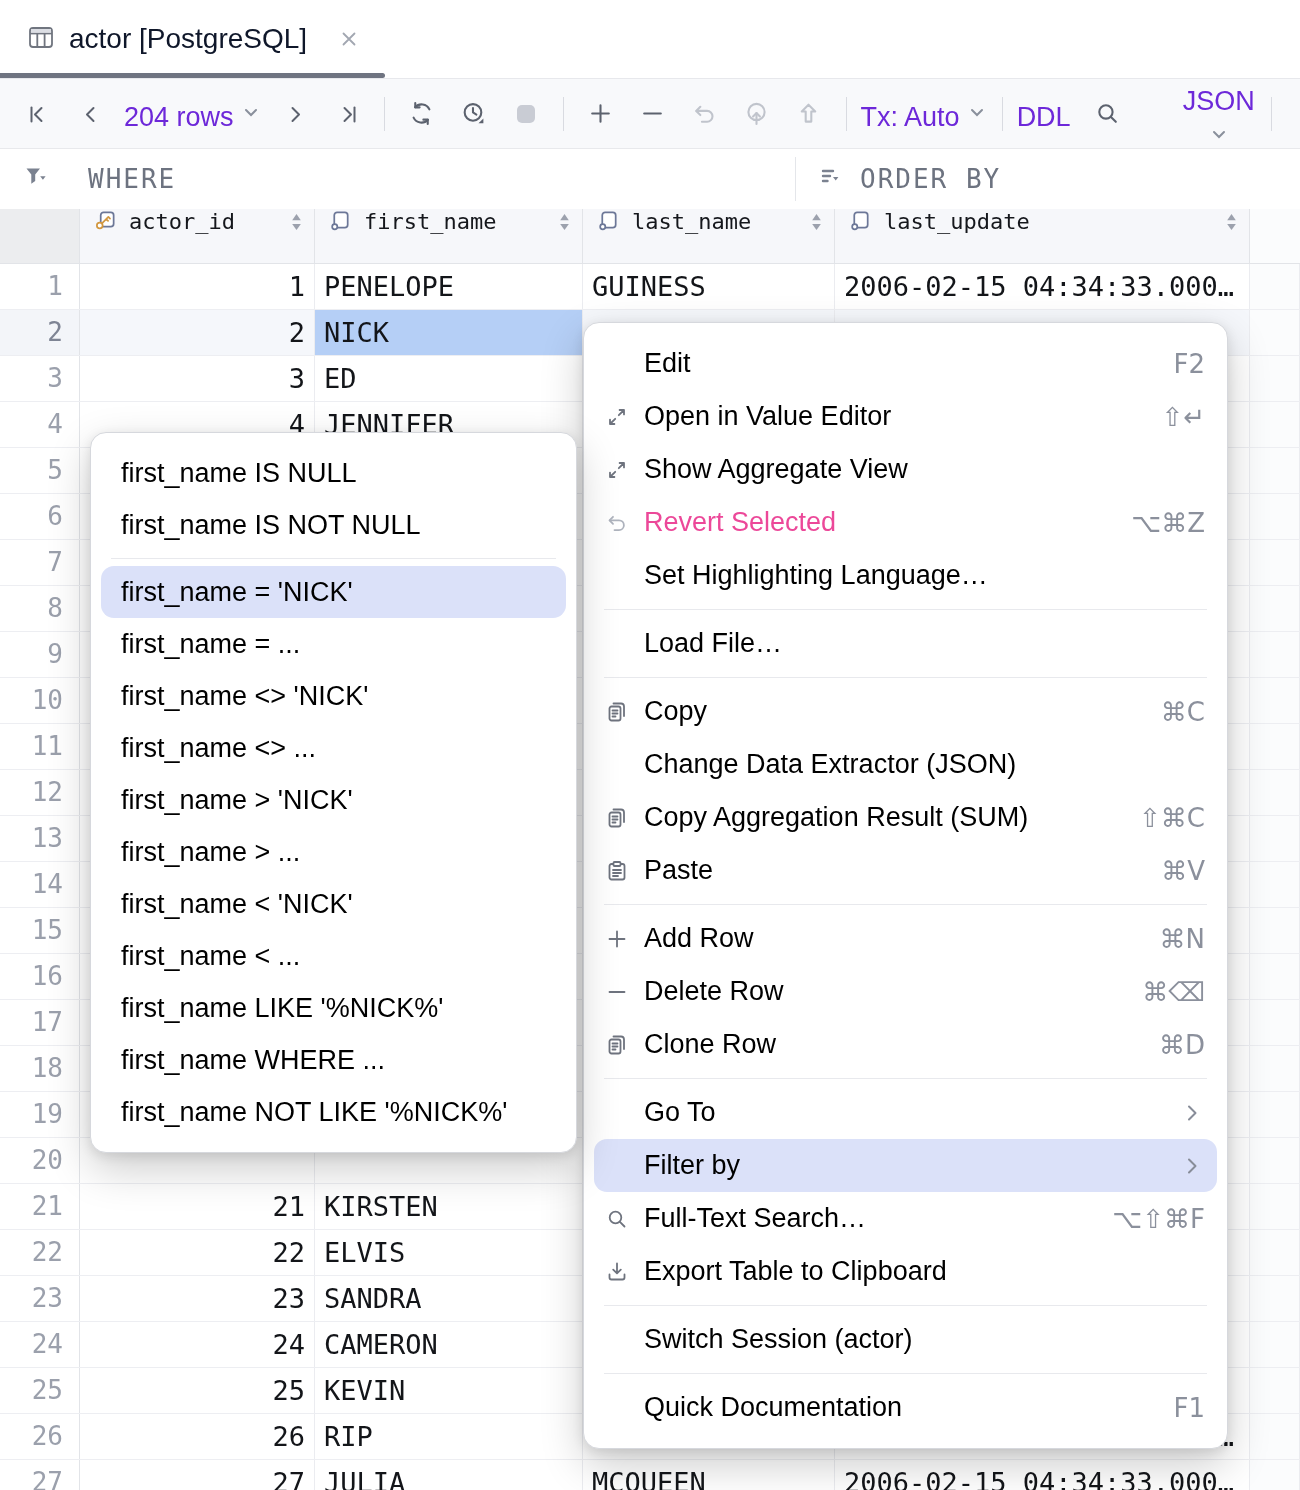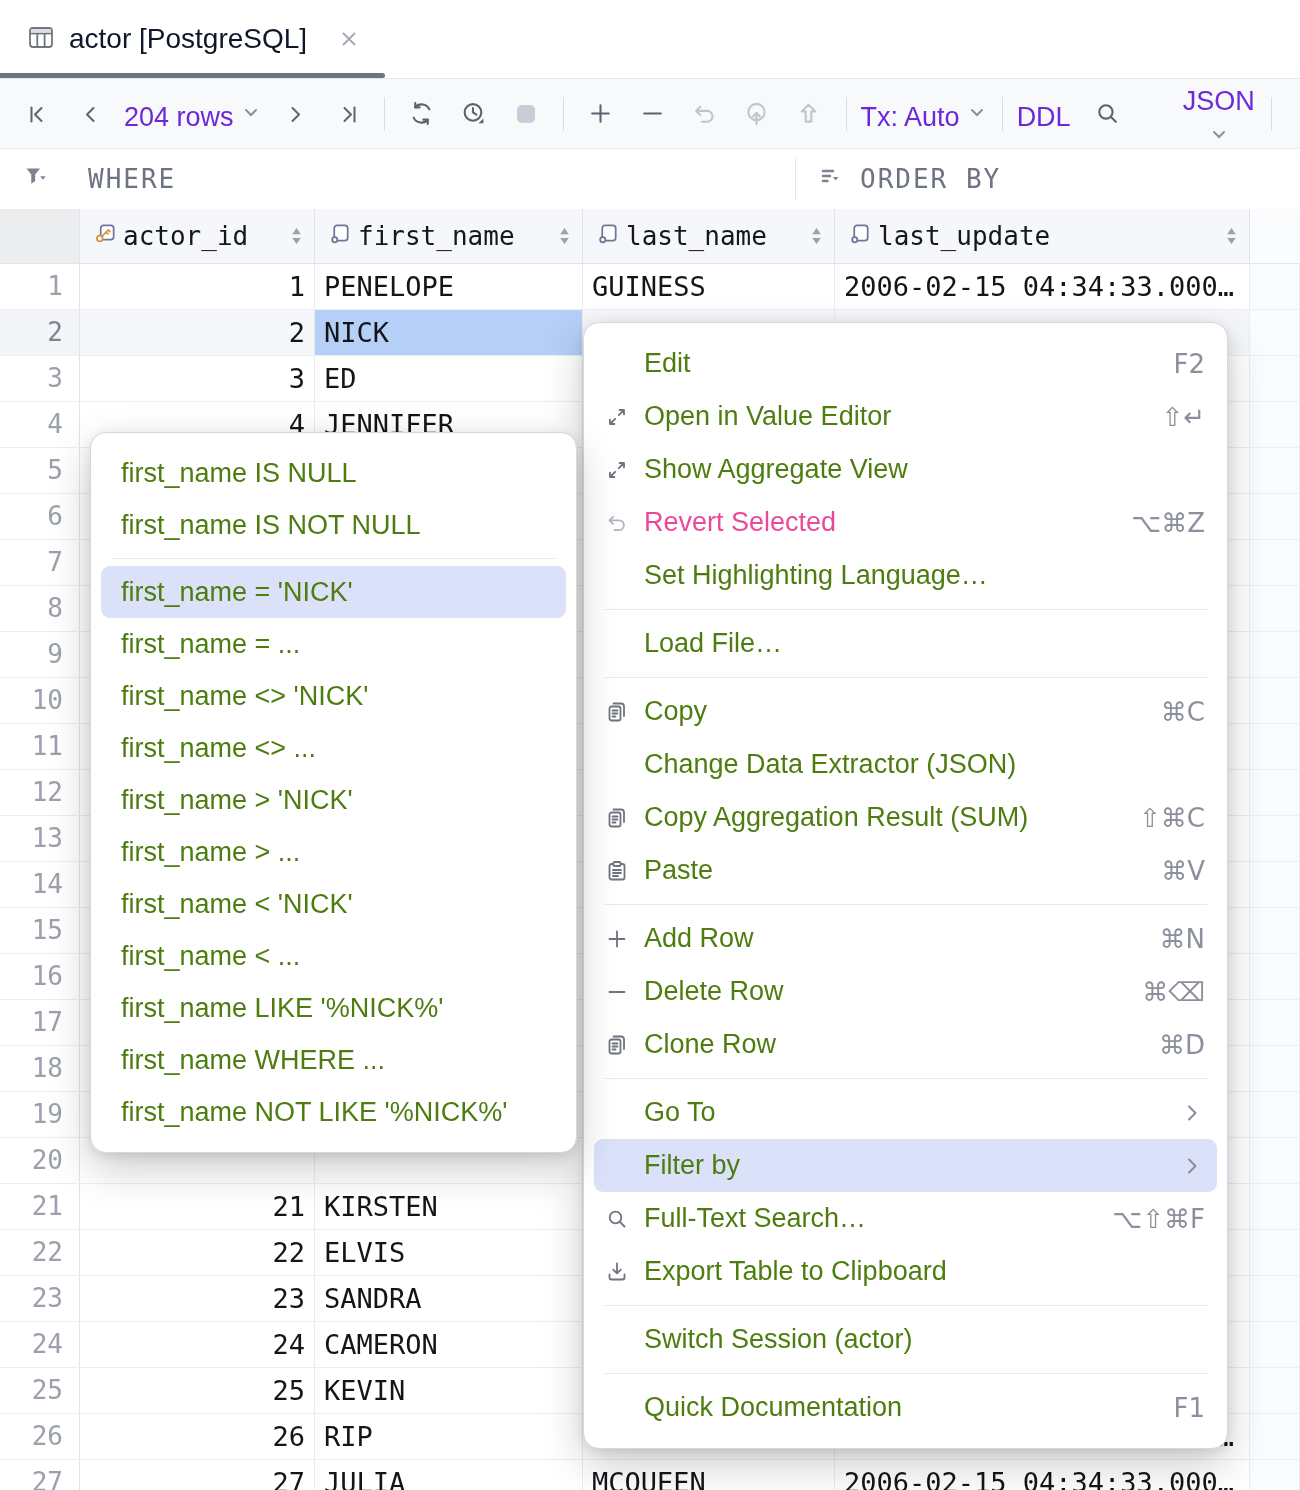--- a/index.html
+++ b/index.html
@@ -25,22 +25,22 @@
   .filterbar { height:60px; background:#fff; display:flex; align-items:center; }
   .fpane { display:flex; align-items:center; gap:16px; padding-left:22px; }
   .fpane.left { width:795px;gap:40px; }
   .fdivider { width:1px; height:44px; background:#E4E6EA; }
   .flabel { font-family:"DejaVu Sans Mono",monospace; font-size:26px; letter-spacing:2px; color:#6D7380; }
 
   
   .grid { position:relative; }
   .ghead { display:flex; height:55px; background:#F6F7FA; border-bottom:1px solid #E2E4E8; }
   .gh-gutter { width:80px; background:#ECEDEF; border-right:1px solid #E2E4E8; }
-  .gh-cell { display:flex; align-items:center; gap:6px; padding:0 10px 0 14px; border-right:1px solid #E2E4E8;
-             font-family:"DejaVu Sans Mono",monospace; font-size:26px; color:#15171C; white-space:nowrap; }
+  .gh-cell { display:flex; align-items:flex-start; gap:12px; padding:0 10px 0 14px; border-right:1px solid #E2E4E8;
+             font-family:"DejaVu Sans Mono",monospace; font-size:22px; color:#15171C; white-space:nowrap; }
   .sortw { margin-left:auto; display:flex; }
   .w0{width:235px}.w1{width:268px}.w2{width:252px}.w3{width:415px}
   .wf{flex:1; border-right:none; background:#FBFCFD;}
   .grow { display:flex; height:46px; background:#fff; border-bottom:1px solid #EDEEF2; }
   .g-gutter { width:80px; border-right:1px solid #E2E4E8; font-family:"DejaVu Sans Mono",monospace; font-size:26px;
               color:#9BA0AC; text-align:right; padding-right:16px; line-height:45px; }
   .g-cell { font-family:"DejaVu Sans Mono",monospace; font-size:27px; color:#131519; line-height:45px;
             padding:0 9px; border-right:1px solid #EBECF0; white-space:nowrap; overflow:hidden; }
   .num { text-align:right; }
   .grow.sel .g-gutter { background:#F3F5F9; color:#7E8494; }
@@ -48,23 +48,23 @@
   .grow.sel .g-cell.selcell { background:#B5CFF6; }
   .grow .g-cell.wf { background:#FBFCFD; }
 
   
   .menu { position:absolute; background:#fff; border:1px solid #D6D8DD; border-radius:16px;
           box-shadow:0 16px 44px rgba(0,0,0,.20), 0 3px 12px rgba(0,0,0,.10); padding:14px 0; }
   .ctx { left:583px; top:322px; width:645px; }
   .sub { left:90px; top:432px; width:487px; }
   .mi { height:53px; display:flex; align-items:center; margin:0 10px; padding-right:12px; border-radius:9px; }
   .sub .mi { height:52px; padding-left:20px; }
-  .mi.hl { background:#DBE1F9; }
+  .mi.hl { background:#DBE1F9;border-radius:13px; }
   .mi .ic { width:46px; display:flex; align-items:center; justify-content:center; flex:0 0 auto; }
-  .mi .mlabel { font-size:27px; color:#4d7c0f; white-space:nowrap; margin-left:4px; }
+  .mi .mlabel { font-size:27px; color:#000000; white-space:nowrap; margin-left:4px; }
   .sub .mi .mlabel { margin-left:0; }
   .mi.disabled .mlabel { color:#ec4899; }
   .mi .mshort { margin-left:auto; font-family:"DejaVu Sans",sans-serif; font-size:26px; color:#8B909C; white-space:nowrap; }
   .mi .subarrow { margin-left:auto; display:flex; }
   .msep { height:1px; background:#E8E9ED; margin:7px 20px; }
 </style>
 </head>
 <body>
 
 <div class="app">

